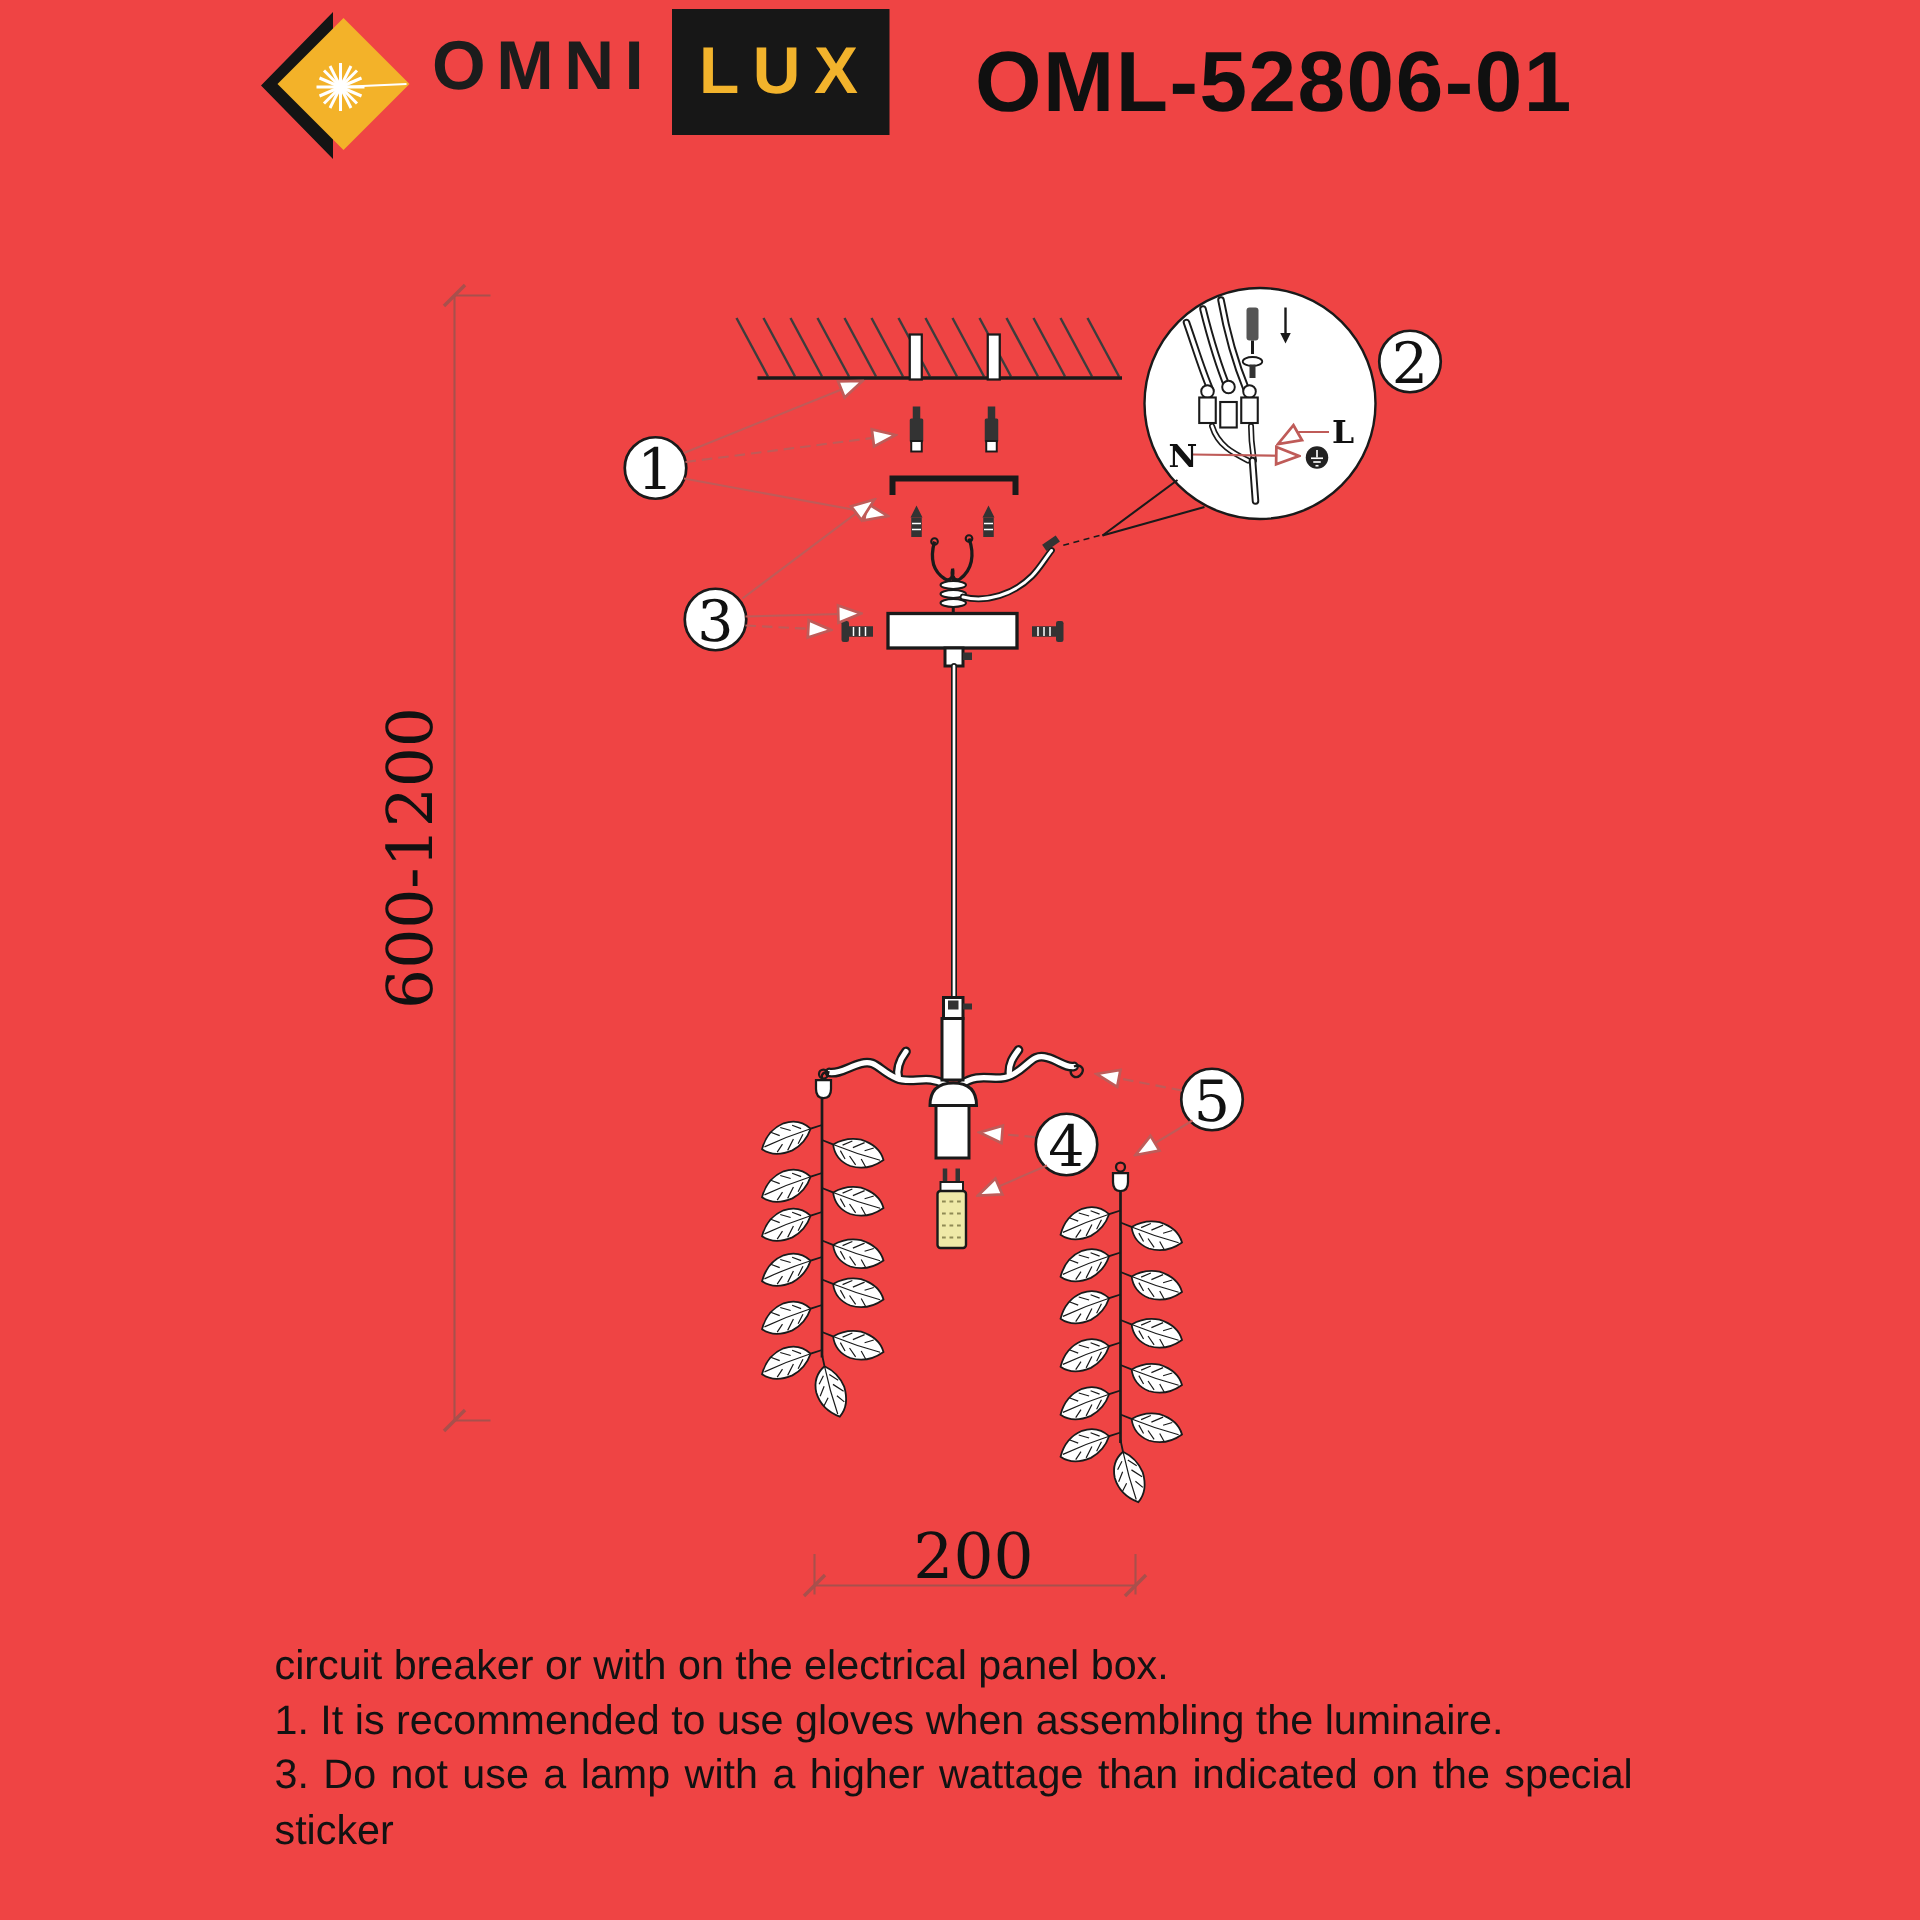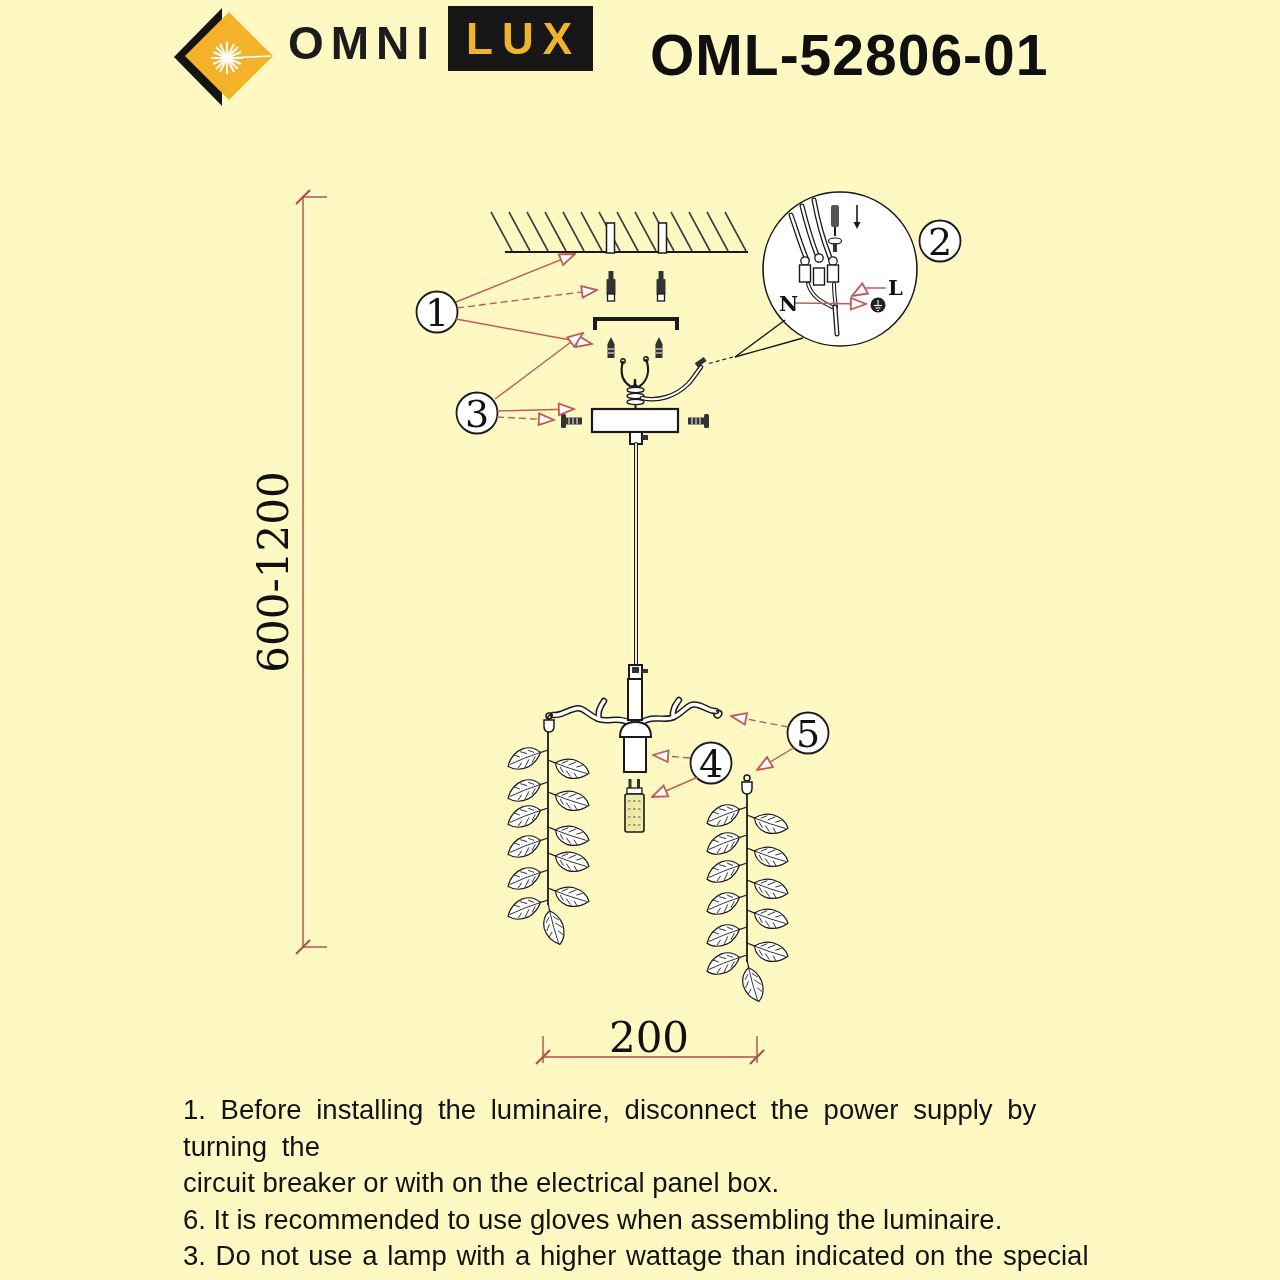--- a/index.html
+++ b/index.html
@@ -3,25 +3,25 @@
 <meta charset="utf-8">
 <style>
   :root{
     --accent_red:#bf5b58;
     --dim_red:#a8504c;
     --brand_yellow:#f2b32c;
     --bulb_yellow:#efe9a8;
     --ink:#1a1a1a;
   }
   html,body{margin:0;padding:0;background:#ffffff;}
-  .page{position:relative;width:1280px;height:1280px;background:#fef9c3;overflow:hidden;
+  .page{position:relative;width:1280px;height:1280px;background:#ef4444;overflow:hidden;
         font-family:"Liberation Sans",sans-serif;color:var(--ink);}
   .abs{position:absolute;}
   .omni{font-size:46px;font-weight:700;letter-spacing:7px;color:#1c1c1c;white-space:nowrap;}
-  .luxbox{background:#171717;width:145px;height:65px;display:flex;align-items:center;justify-content:center;}
+  .luxbox{background:#171717;width:145px;height:84px;display:flex;align-items:center;justify-content:center;}
   .lux{color:var(--brand_yellow);font-size:44px;font-weight:700;letter-spacing:9px;padding-left:6px;}
   .tagline{font-size:19px;letter-spacing:11px;word-spacing:16px;color:#2b2b2b;font-weight:500;white-space:nowrap;}
   .model{font-size:57px;font-weight:700;color:#101010;letter-spacing:1px;white-space:nowrap;text-align:right;}
   .instructions{width:925px;font-size:27.5px;line-height:36.6px;color:#121212;}
   .ln-wide{word-spacing:7px;}
   .ln-mid{word-spacing:2px;}
   
   .blk{stroke:#1a1a1a;fill:none;}
   .wfill{fill:#ffffff;stroke:#1a1a1a;}
   .dark{fill:#333333;stroke:none;}
@@ -339,20 +339,19 @@
       <line class="dim" x1="543" y1="1036" x2="543" y2="1063"></line>
       <line class="dim" x1="757" y1="1036" x2="757" y2="1063"></line>
       <line class="dim" x1="543" y1="1057" x2="757" y2="1057"></line>
       <line class="dimtick" x1="536" y1="1064" x2="550" y2="1050"></line>
       <line class="dimtick" x1="750" y1="1064" x2="764" y2="1050"></line>
       <text class="dimtxt" x="649" y="1052" font-size="42" text-anchor="middle">200</text>
     </g>
   </svg>
 
   <div class="abs instructions" style="left:183px;top:1092px">
-    <div class="ln-wide">1. Before installing the luminaire, disconnect the power supply by turning the</div>
     <div>circuit breaker or with on the electrical panel box.</div>
-    <div>6. It is recommended to use gloves when assembling the luminaire.</div>
+    <div>1. It is recommended to use gloves when assembling the luminaire.</div>
     <div class="ln-mid">3. Do not use a lamp with a higher wattage than indicated on the special sticker</div>
 
   </div>
 
 </div>
 
 </body></html>

